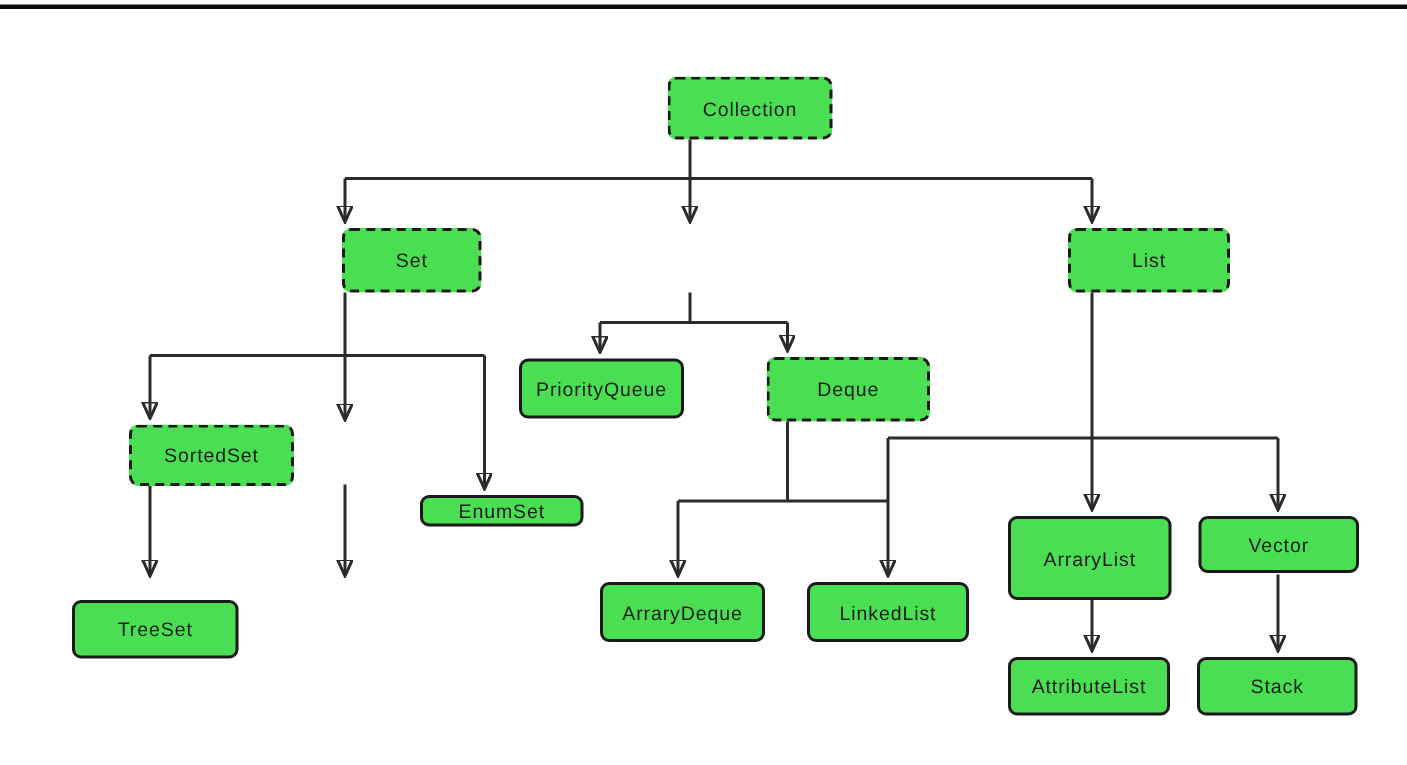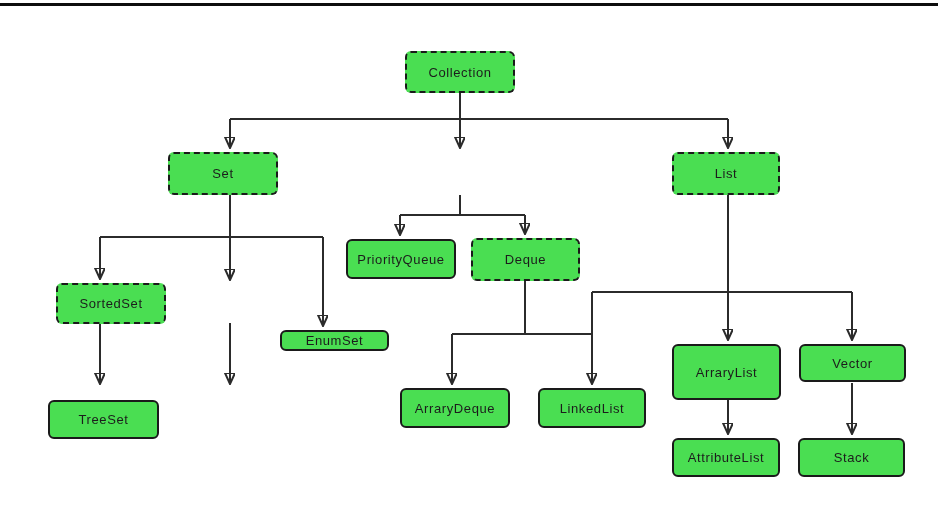--- a/index.html
+++ b/index.html
@@ -21,21 +21,21 @@
   svg.connectors path{stroke:var(--line);stroke-width:2;fill:none;}
   .node{
     position:absolute;box-sizing:border-box;
     background:var(--fill);
     border:2.5px solid var(--border);
     border-radius:6px;
     display:flex;align-items:center;justify-content:center;
     font-size:13px;color:#1c1c1c;letter-spacing:0.6px;
     white-space:nowrap;
   }
-  .node.dashed{border-style:dashed;}
+  .node.dashed{border-style:dashed;margin-left:40px;}
 </style>
 </head>
 <body>
 
 <div class="top-divider"></div>
 
 <div class="diagram">
 
   <svg class="connectors" viewBox="0 0 938 510" xmlns="http://www.w3.org/2000/svg">
     <defs>
@@ -63,27 +63,27 @@
     <path d="M728 195 V339" marker-end="url(#arrow)"></path>
     <path d="M852 292 V339" marker-end="url(#arrow)"></path>
     <path d="M100 324 V383" marker-end="url(#arrow)"></path>
     <path d="M230 323 V383" marker-end="url(#arrow)"></path>
     <path d="M728 383 V433" marker-end="url(#arrow)"></path>
     <path d="M852 383 V433" marker-end="url(#arrow)"></path>
   </svg>
 
   <div class="node dashed" style="left:405px;top:51px;width:110px;height:42px">Collection</div>
 
-  <div class="node dashed" style="left:168px;top:152px;width:110px;height:43px">Set</div>
+  <div class="node dashed" style="left:188px;top:152px;width:93px;height:43px">Set</div>
   <div class="node dashed" style="left:672px;top:152px;width:108px;height:43px">List</div>
 
   <div class="node" style="left:346px;top:239px;width:110px;height:40px">PriorityQueue</div>
   <div class="node dashed" style="left:471px;top:238px;width:109px;height:43px">Deque</div>
 
-  <div class="node dashed" style="left:56px;top:283px;width:110px;height:41px">SortedSet</div>
+  <div class="node dashed" style="left:46px;top:283px;width:110px;height:41px">SortedSet</div>
   <div class="node" style="left:280px;top:330px;width:109px;height:21px">EnumSet</div>
 
   <div class="node" style="left:48px;top:400px;width:111px;height:39px">TreeSet</div>
   <div class="node" style="left:400px;top:388px;width:110px;height:40px">ArraryDeque</div>
   <div class="node" style="left:538px;top:388px;width:108px;height:40px">LinkedList</div>
 
   <div class="node" style="left:672px;top:344px;width:109px;height:56px">ArraryList</div>
   <div class="node" style="left:799px;top:344px;width:107px;height:38px">Vector</div>
 
   <div class="node" style="left:672px;top:438px;width:108px;height:39px">AttributeList</div>

